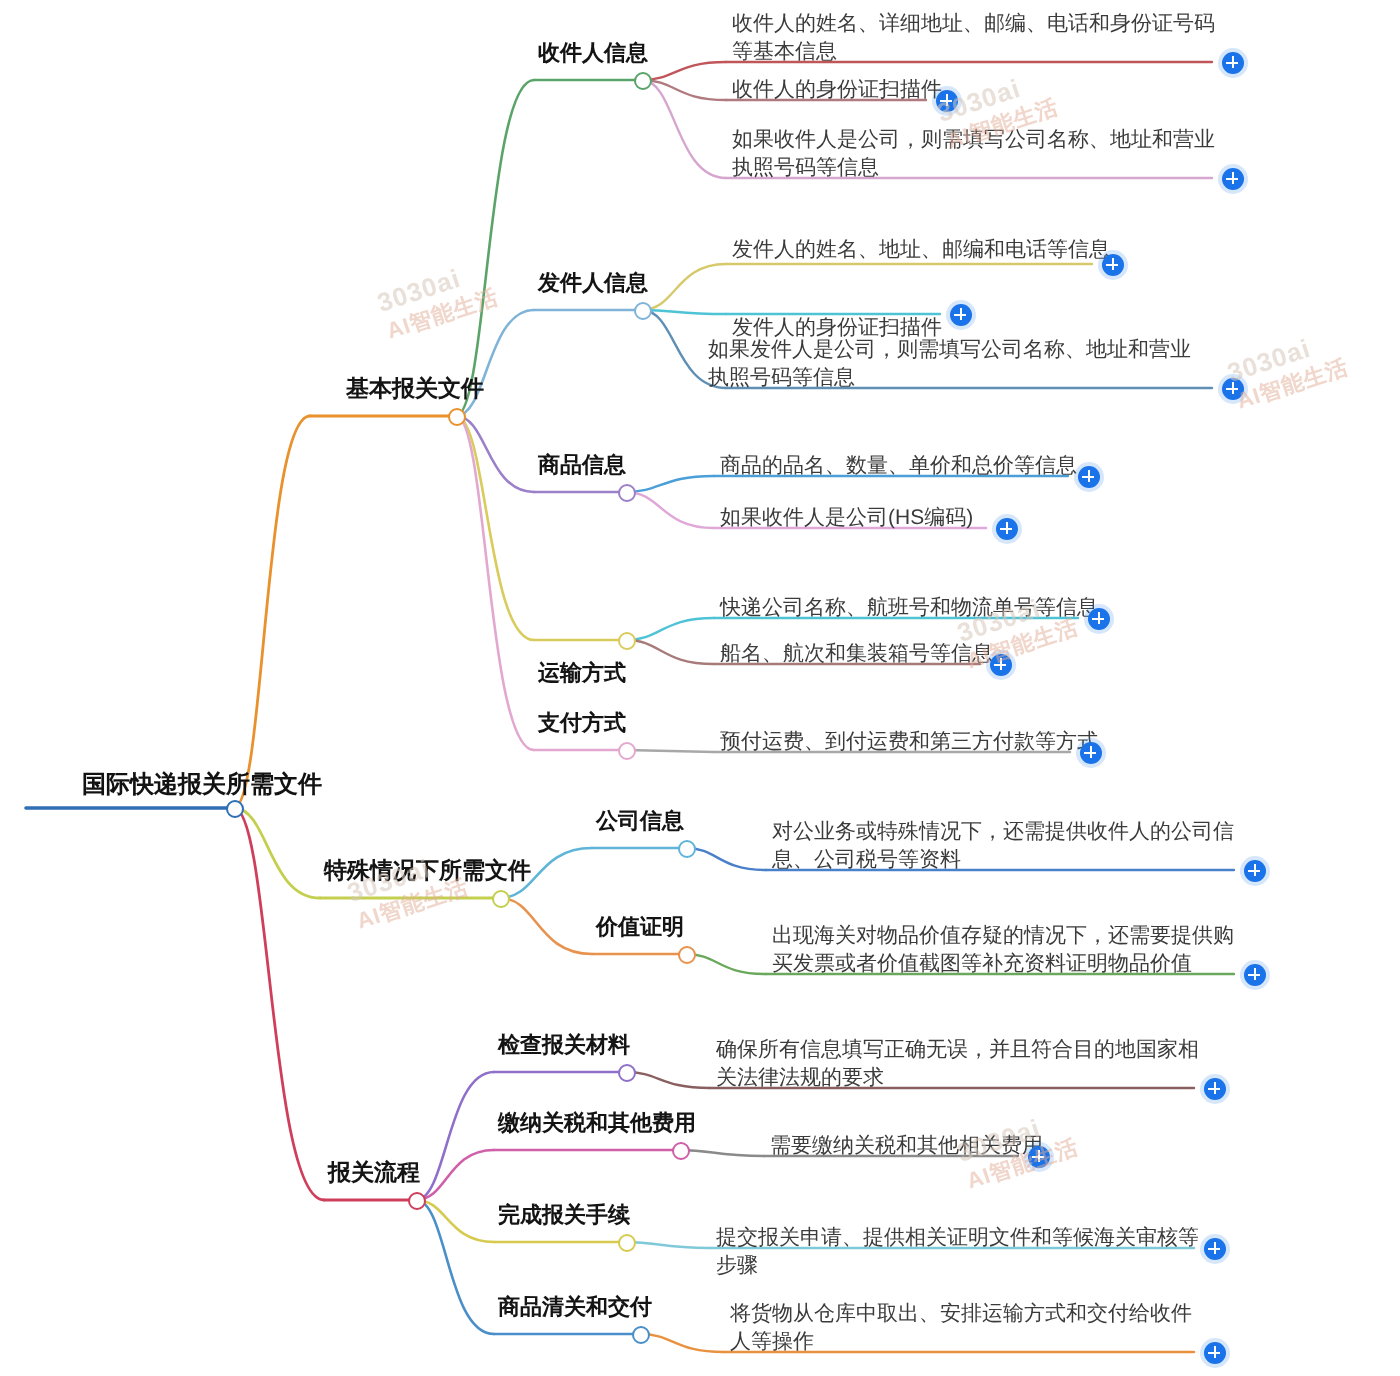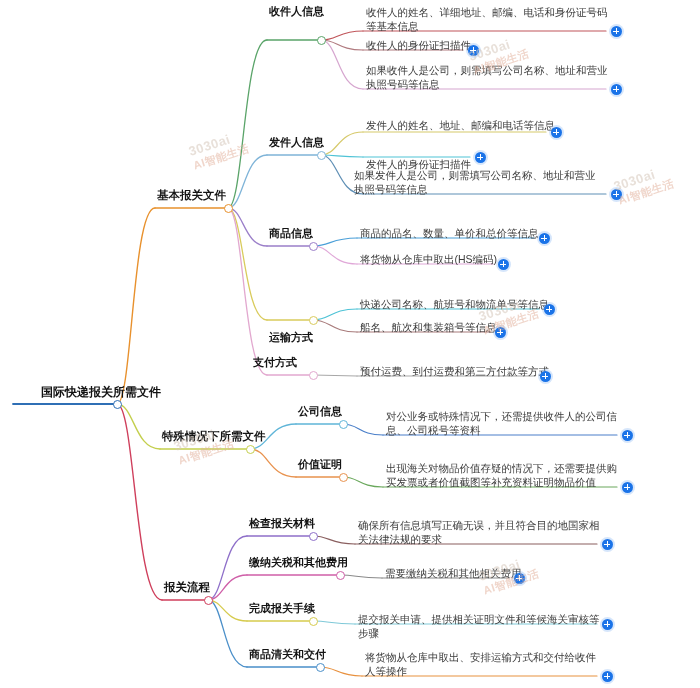--- a/index.html
+++ b/index.html
@@ -158,25 +158,25 @@
       <path d="M 247 667 L 320 667" stroke="#4a8fc9" stroke-width="1.3" fill="none" stroke-linecap="round"></path>
       <path d="M 320 667 C 336.8 667, 336.8 676, 362 676" stroke="#e8913f" stroke-width="1.2" fill="none" stroke-linecap="round"></path>
       <path d="M 362 676 L 597 676" stroke="#e8913f" stroke-width="1.2" fill="none" stroke-linecap="round"></path>
     </svg>
   <div id="nodes-layer">
       <div class="node root">
         <div class="node-text" style="left: 13px; top: 384px; padding-left: 28px;">国际快递报关所需文件</div>
       </div>
       <div class="bubble" style="left: 112.5px; top: 399.5px; border-color: rgb(47, 111, 181);"></div>
       <div class="node lvl1">
-        <div class="node-text" style="left: 157px; top: 188px; text-align: center;">基本报关文件</div>
+        <div class="node-text" style="left: 173px; top: 188px; text-align: center;">基本报关文件</div>
       </div>
       <div class="bubble" style="left: 223.5px; top: 203.5px; border-color: rgb(232, 145, 45);"></div>
       <div class="node lvl2">
-        <div class="node-text" style="left: 269px; top: 4px;">收件人信息</div>
+        <div class="node-text" style="left: 269px; top: 20px;">收件人信息</div>
       </div>
       <div class="bubble" style="left: 316.5px; top: 35.5px; border-color: rgb(90, 164, 105);"></div>
       <div class="node leaf">
         <div class="node-text" style="left: 366px; top: 5px; width: 243px;">收件人的姓名、详细地址、邮编、电话和身份证号码等基本信息</div>
       </div>
       <div class="plus" style="left: 610.5px; top: 25.5px;"></div>
       <div class="node leaf">
         <div class="node-text" style="left: 366px; top: 38px; width: 243px;">收件人的身份证扫描件</div>
       </div>
       <div class="plus" style="left: 467.5px; top: 44.5px;"></div>
@@ -202,37 +202,37 @@
       <div class="plus" style="left: 610.5px; top: 188.5px;"></div>
       <div class="node lvl2">
         <div class="node-text" style="left: 269px; top: 226px;">商品信息</div>
       </div>
       <div class="bubble" style="left: 308.5px; top: 241.5px; border-color: rgb(155, 127, 201);"></div>
       <div class="node leaf">
         <div class="node-text" style="left: 360px; top: 226px; width: 249px;">商品的品名、数量、单价和总价等信息</div>
       </div>
       <div class="plus" style="left: 538.5px; top: 232.5px;"></div>
       <div class="node leaf">
-        <div class="node-text" style="left: 360px; top: 252px; width: 249px;">将货物从仓库中取出(HS编码)</div>
+        <div class="node-text" style="left: 360px; top: 252px; width: 249px;">如果收件人是公司(HS编码)</div>
       </div>
       <div class="plus" style="left: 497.5px; top: 258.5px;"></div>
       <div class="node lvl2">
         <div class="node-text" style="left: 269px; top: 300px; margin-top: 30px;">运输方式</div>
       </div>
       <div class="bubble" style="left: 308.5px; top: 315.5px; border-color: rgb(217, 203, 92);"></div>
       <div class="node leaf">
         <div class="node-text" style="left: 360px; top: 297px; width: 249px;">快递公司名称、航班号和物流单号等信息</div>
       </div>
       <div class="plus" style="left: 543.5px; top: 303.5px;"></div>
       <div class="node leaf">
         <div class="node-text" style="left: 360px; top: 320px; width: 249px;">船名、航次和集装箱号等信息</div>
       </div>
       <div class="plus" style="left: 494.5px; top: 326.5px;"></div>
       <div class="node lvl2">
-        <div class="node-text" style="left: 253px; top: 355px;">支付方式</div>
+        <div class="node-text" style="left: 269px; top: 355px;">支付方式</div>
       </div>
       <div class="bubble" style="left: 308.5px; top: 370.5px; border-color: rgb(226, 168, 207);"></div>
       <div class="node leaf">
         <div class="node-text" style="left: 360px; top: 364px; width: 249px;">预付运费、到付运费和第三方付款等方式</div>
       </div>
       <div class="plus" style="left: 539.5px; top: 370.5px;"></div>
       <div class="node lvl1">
         <div class="node-text" style="left: 162px; top: 429px;">特殊情况下所需文件</div>
       </div>
       <div class="bubble" style="left: 245.5px; top: 444.5px; border-color: rgb(196, 207, 78);"></div>

